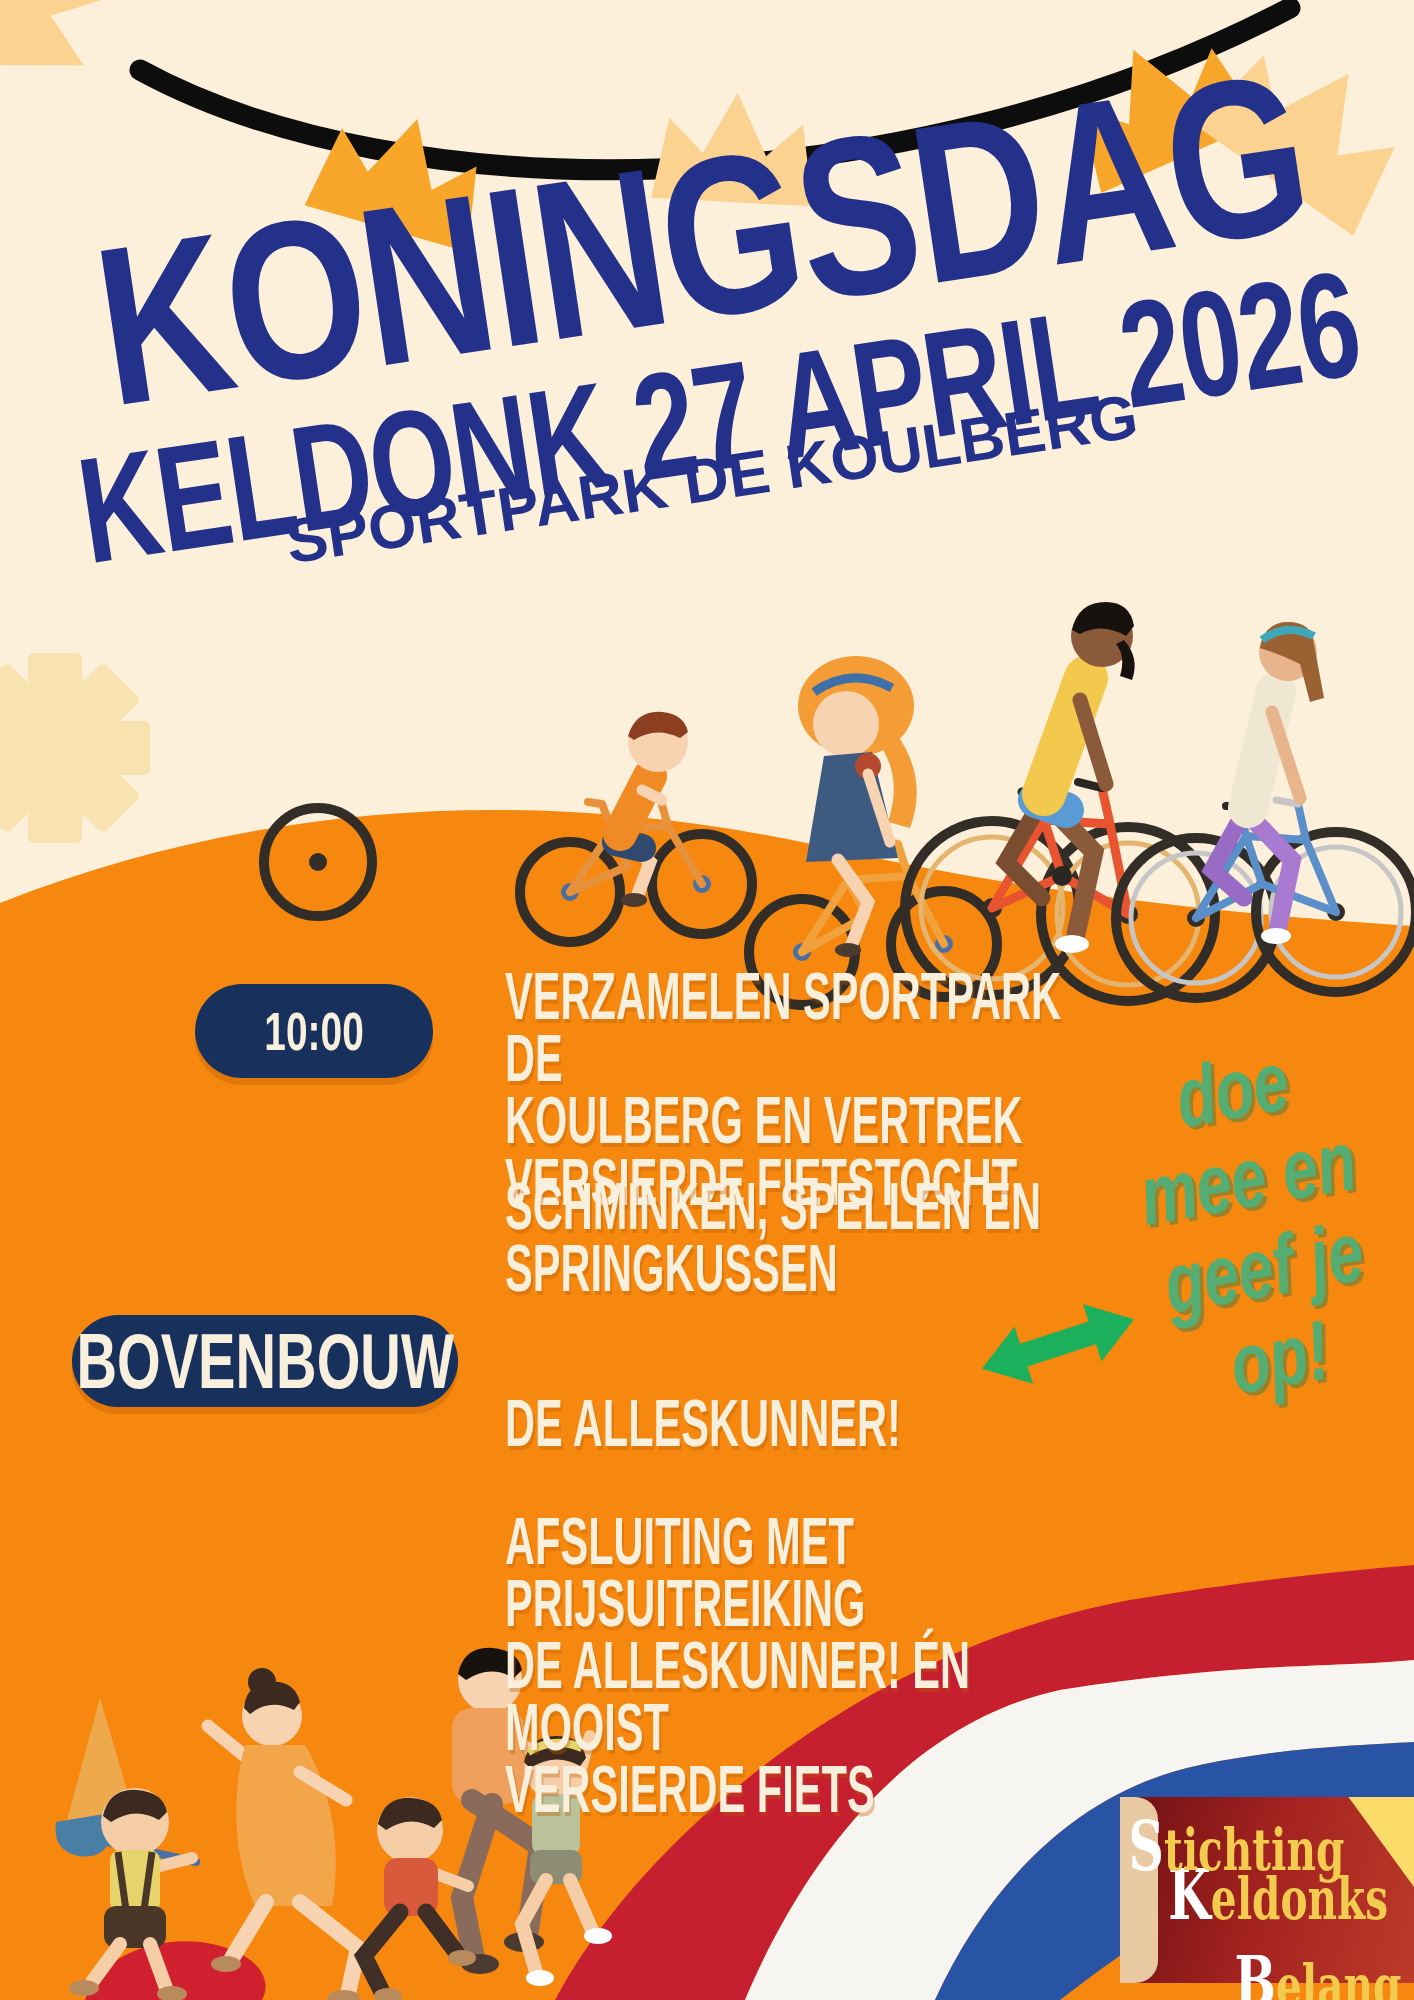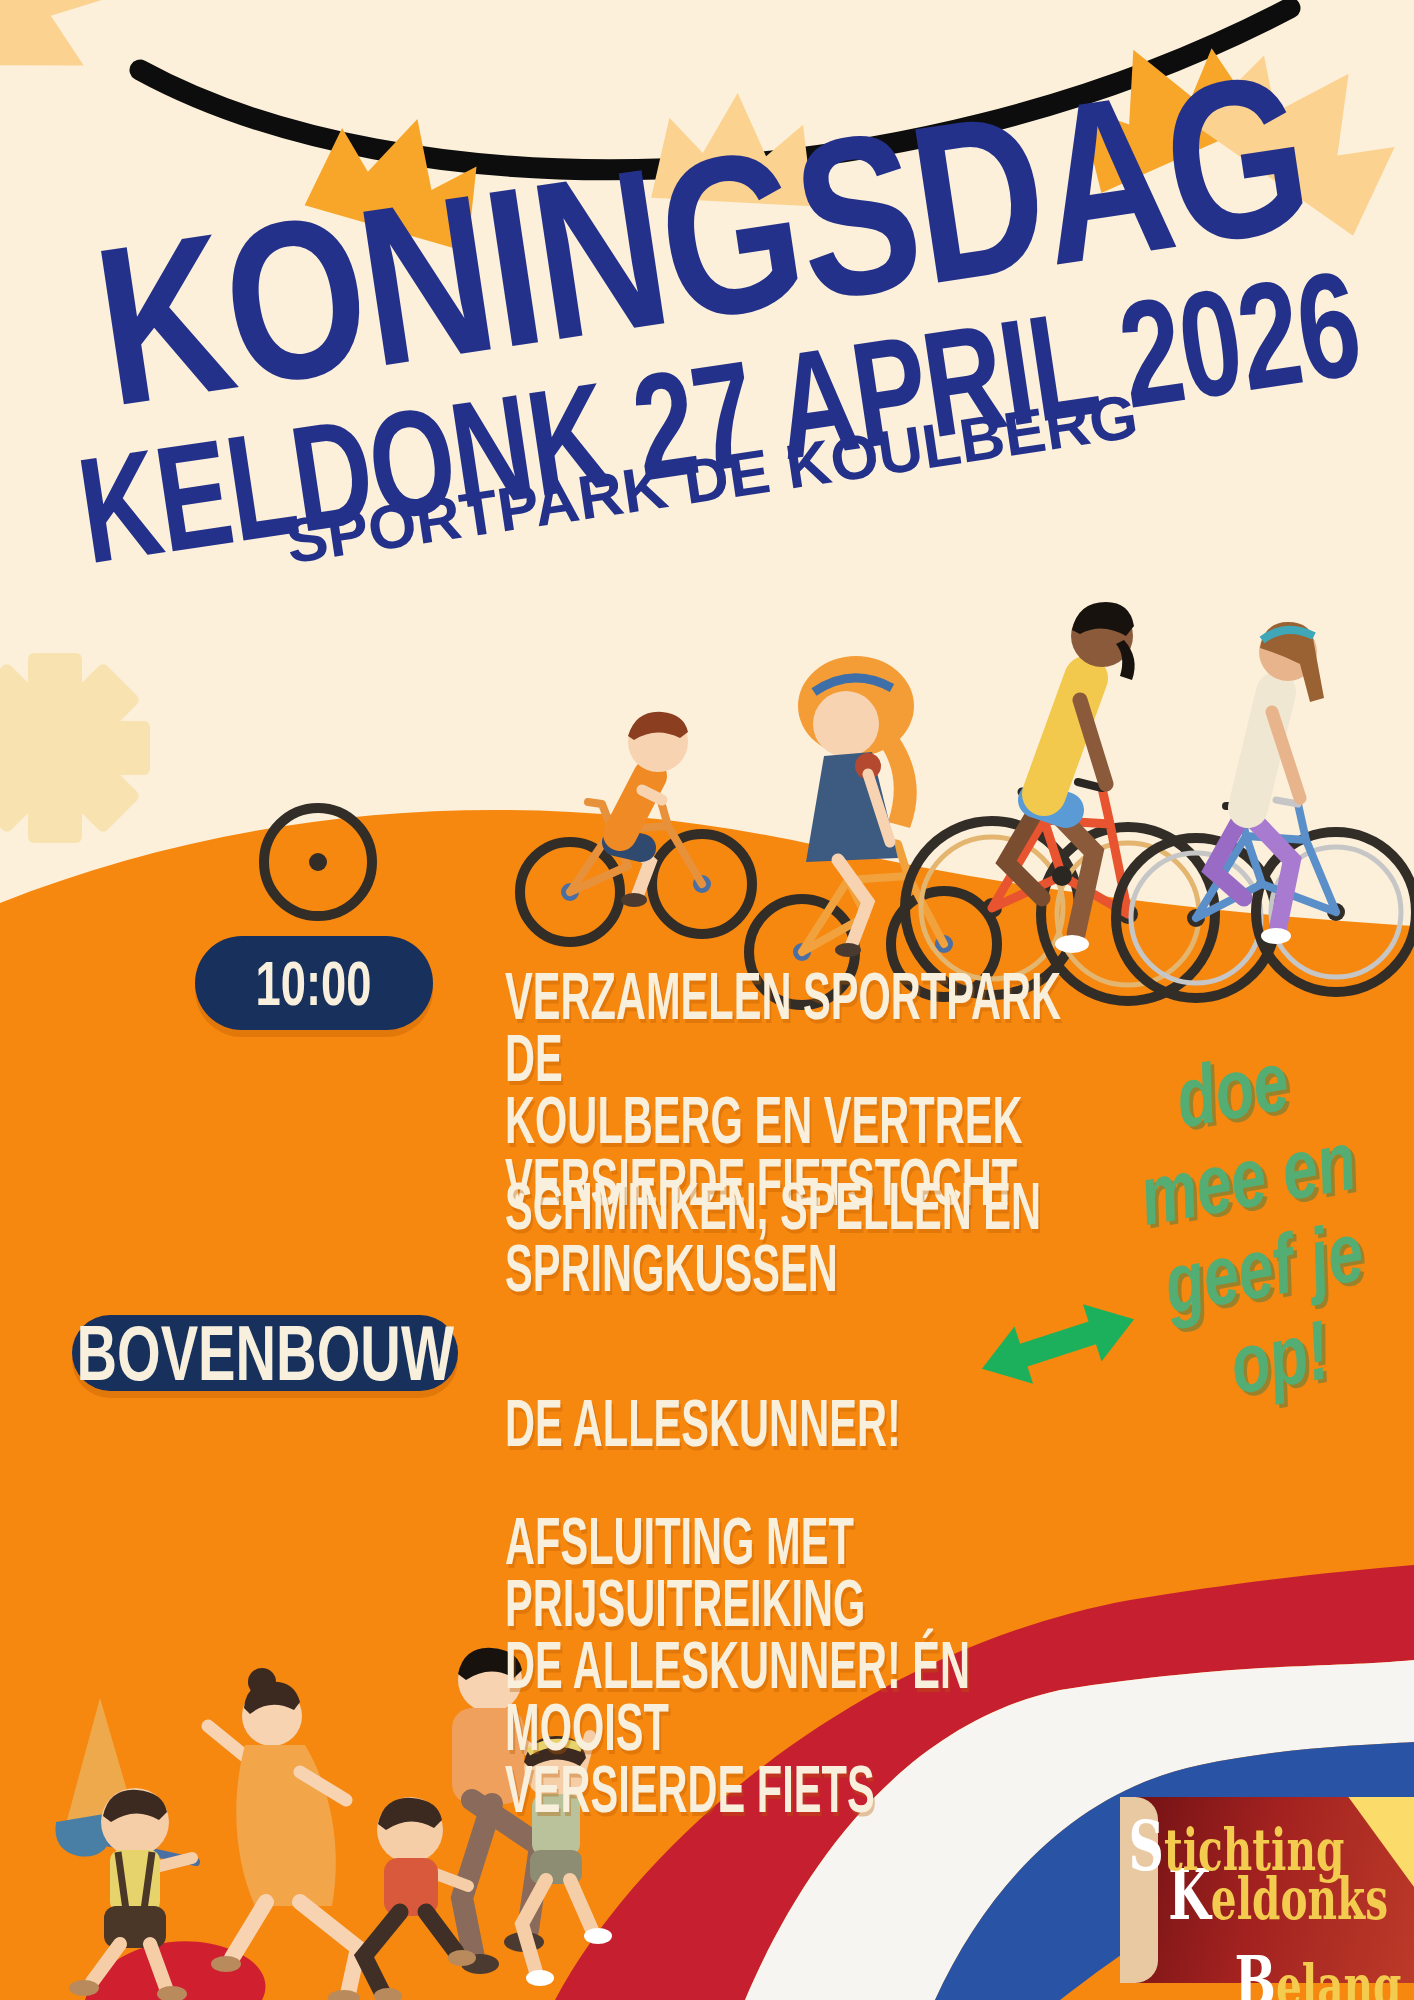--- a/index.html
+++ b/index.html
@@ -23,23 +23,23 @@
   #title .cx{transform:scaleX(0.80);}
   #subtitle{left:70px;top:438px;font-size:150px;transform:rotate(-8.5deg);letter-spacing:-2px;}
   #subtitle .cx{transform:scaleX(0.73);}
   #location{left:282px;top:512px;font-size:62px;transform:rotate(-8.5deg);letter-spacing:0px;}
   #location .cx{transform:scaleX(1.0);}
   
   .pill{position:absolute;background:var(--pill-navy);border-radius:999px;
     display:flex;align-items:center;justify-content:center;color:var(--text-cream);
     font-weight:800;box-shadow:0 7px 0 rgba(176,84,0,.28);}
   .pill .cx{transform:scaleX(0.72);transform-origin:center;}
-  #pill-0{left:195px;top:936px;width:238px;height:94px;font-size:63px;}
+  #pill-0{left:195px;top:984px;width:238px;height:94px;font-size:54px;}
   #pill-1{left:57px;top:1128px;width:398px;height:94px;font-size:78px;}
-  #pill-2{left:72px;top:1315px;width:386px;height:76px;font-size:78px;}
+  #pill-2{left:72px;top:1315px;width:386px;height:92px;font-size:78px;}
   #pill-3{left:120px;top:1473px;width:340px;height:88px;font-size:70px;}
   .desc{position:absolute;left:505px;color:var(--text-cream);font-weight:800;
     font-size:66px;line-height:0.94;white-space:pre-line;width:980px;
     text-shadow:3px 4px 0 rgba(185,92,0,.35);}
   .desc .cx{transform:scaleX(0.63);white-space:pre-line;display:block;}
   #desc-0{top:903px;}
   #desc-1{top:1113px;}
   #desc-2{top:1330px;}
   #desc-3{top:1448px;}
   

